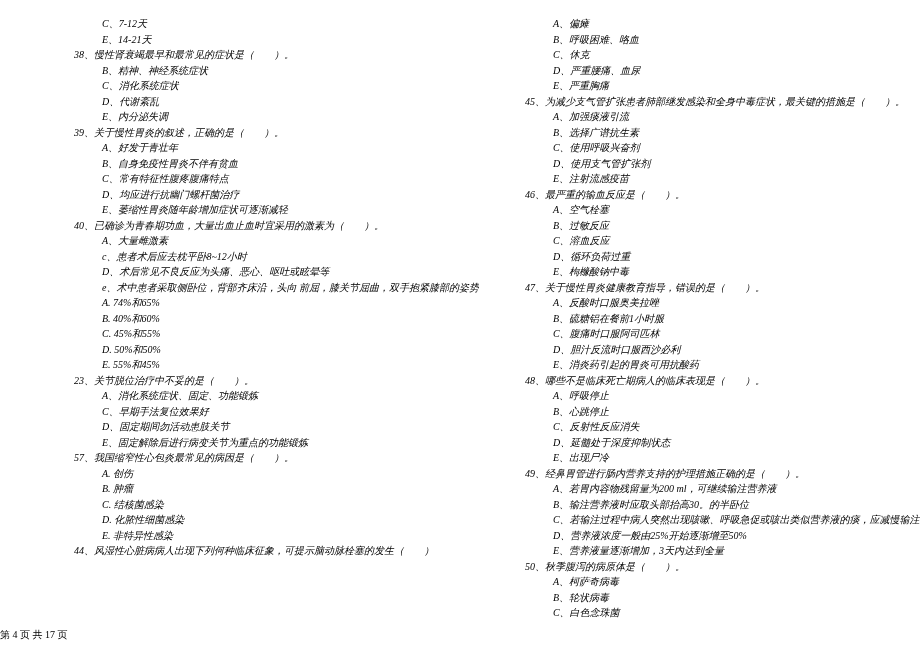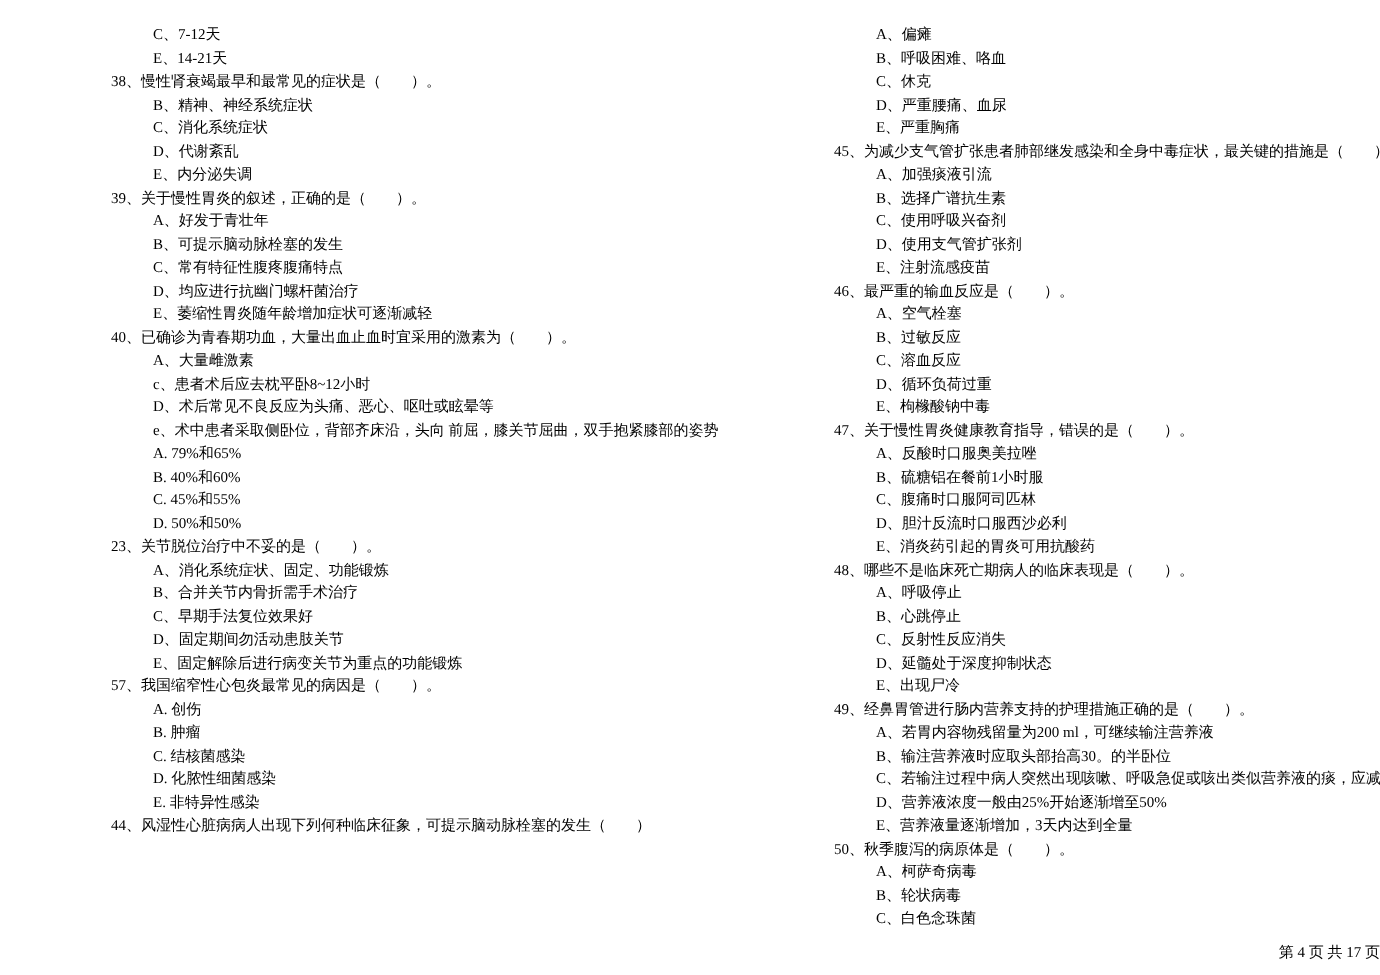--- a/index.html
+++ b/index.html
@@ -8,68 +8,69 @@
       font-family: "SimSun", "宋体", serif;
       font-size: 10px;
       color: #000;
       width: 920px;
       height: 650px;
       position: relative;
       padding: 16px 60px 30px 60px;
     }
     .columns {
       display: flex;
-      gap: 63px;
+      gap: 32px;
+      font-style: italic;
     }
     .col {
       flex: 1;
       line-height: 1.55;
     }
     .line { white-space: nowrap; overflow: hidden; }
     .indent2 { padding-left: 42px; }
     .q { padding-left: 14px; }
     .footer {
       position: absolute;
       bottom: 8px;
       left: 0;
       width: 100%;
-      text-align: right;
+      text-align: left;
       font-size: 10px;
     }
   </style>
 </head>
 <body>
 
 <div class="columns">
   <div class="col" id="left-col">
       <div class="line indent2">C、7-12天</div>
       <div class="line indent2">E、14-21天</div>
       <div class="line q">38、慢性肾衰竭最早和最常见的症状是（　　）。</div>
       <div class="line indent2">B、精神、神经系统症状</div>
       <div class="line indent2">C、消化系统症状</div>
       <div class="line indent2">D、代谢紊乱</div>
       <div class="line indent2">E、内分泌失调</div>
       <div class="line q">39、关于慢性胃炎的叙述，正确的是（　　）。</div>
       <div class="line indent2">A、好发于青壮年</div>
-      <div class="line indent2">B、可提示脑动脉栓塞的发生</div>
+      <div class="line indent2">B、自身免疫性胃炎不伴有贫血</div>
       <div class="line indent2">C、常有特征性腹疼腹痛特点</div>
       <div class="line indent2">D、均应进行抗幽门螺杆菌治疗</div>
       <div class="line indent2">E、萎缩性胃炎随年龄增加症状可逐渐减轻</div>
       <div class="line q">40、已确诊为青春期功血，大量出血止血时宜采用的激素为（　　）。</div>
       <div class="line indent2">A、大量雌激素</div>
       <div class="line indent2">c、患者术后应去枕平卧8~12小时</div>
       <div class="line indent2">D、术后常见不良反应为头痛、恶心、呕吐或眩晕等</div>
       <div class="line indent2">e、术中患者采取侧卧位，背部齐床沿，头向 前屈，膝关节屈曲，双手抱紧膝部的姿势</div>
-      <div class="line indent2">A. 79%和65%</div>
+      <div class="line indent2">A. 74%和65%</div>
       <div class="line indent2">B. 40%和60%</div>
       <div class="line indent2">C. 45%和55%</div>
       <div class="line indent2">D. 50%和50%</div>
+      <div class="line indent2">E. 55%和45%</div>
       <div class="line q">23、关节脱位治疗中不妥的是（　　）。</div>
       <div class="line indent2">A、消化系统症状、固定、功能锻炼</div>
-      <div class="line indent2">B、合并关节内骨折需手术治疗</div>
       <div class="line indent2">C、早期手法复位效果好</div>
       <div class="line indent2">D、固定期间勿活动患肢关节</div>
       <div class="line indent2">E、固定解除后进行病变关节为重点的功能锻炼</div>
       <div class="line q">57、我国缩窄性心包炎最常见的病因是（　　）。</div>
       <div class="line indent2">A. 创伤</div>
       <div class="line indent2">B. 肿瘤</div>
       <div class="line indent2">C. 结核菌感染</div>
       <div class="line indent2">D. 化脓性细菌感染</div>
       <div class="line indent2">E. 非特异性感染</div>
       <div class="line q">44、风湿性心脏病病人出现下列何种临床征象，可提示脑动脉栓塞的发生（　　）</div>

